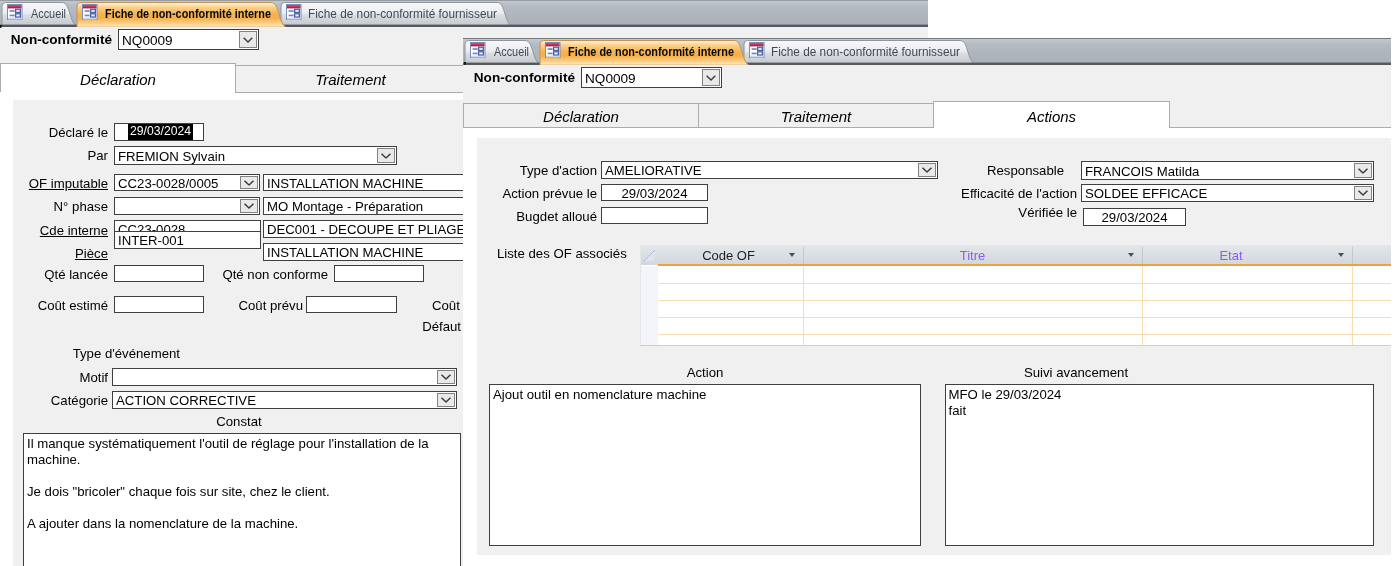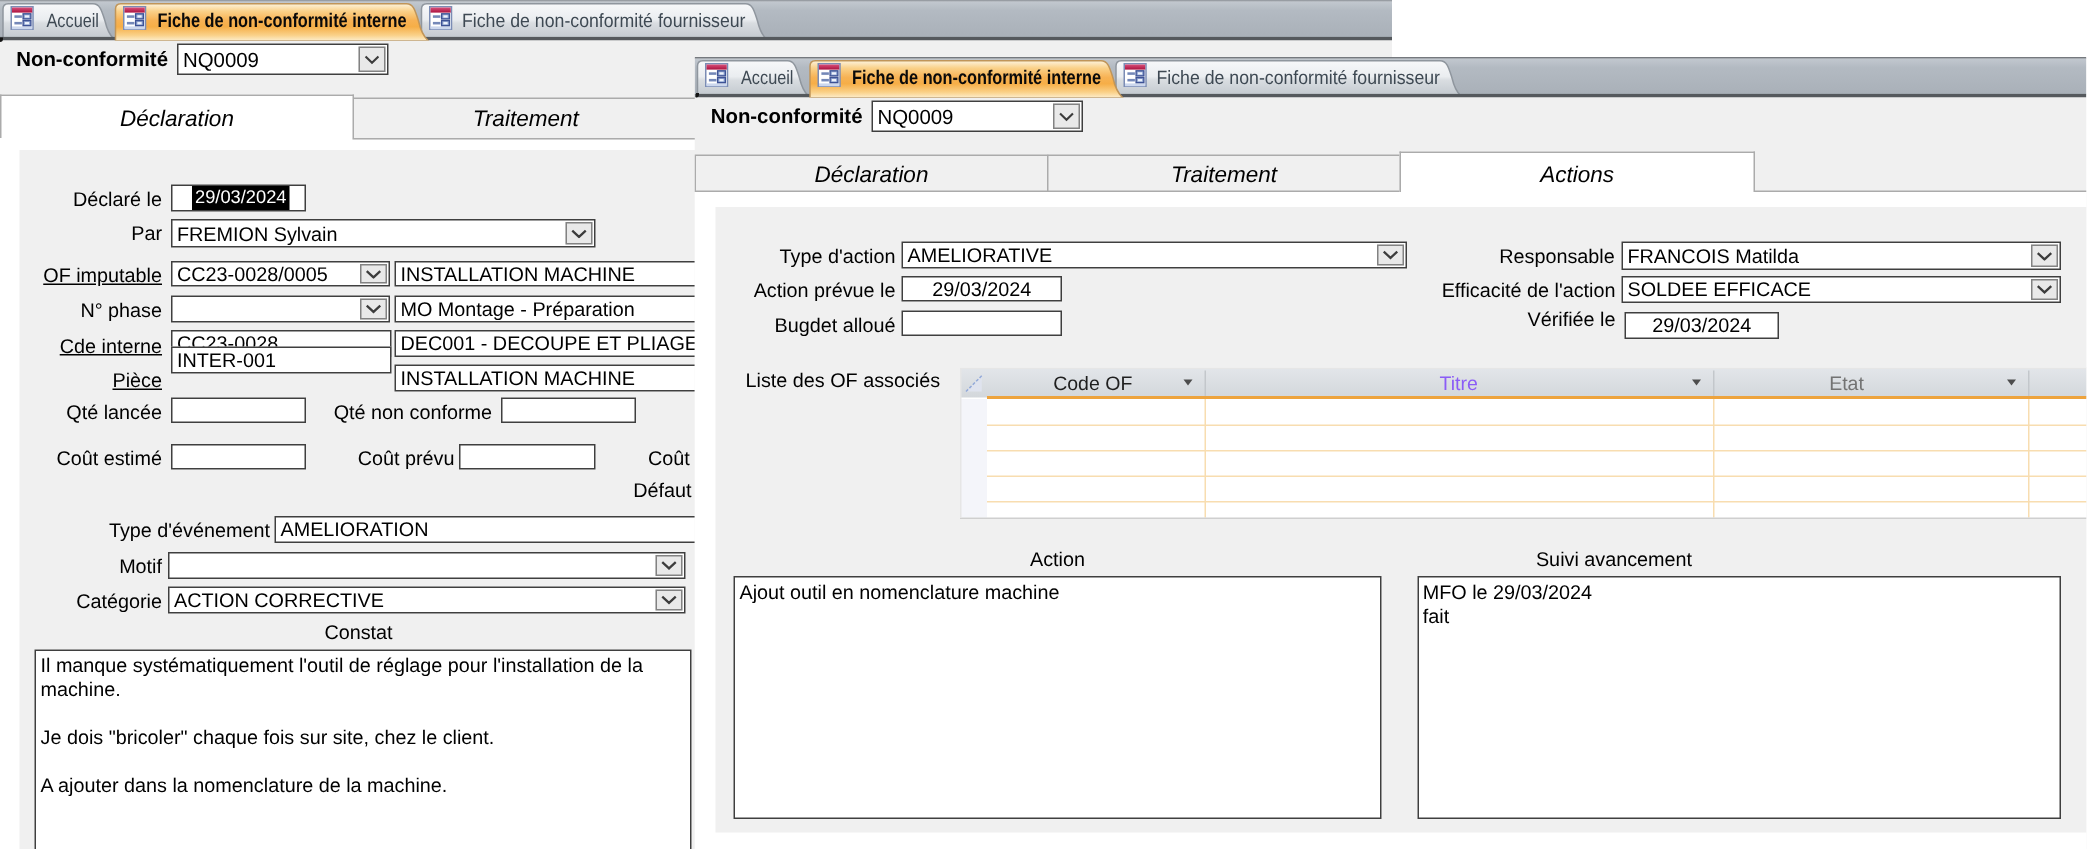--- a/index.html
+++ b/index.html
@@ -168,23 +168,20 @@
   <div class="box" style="left:114px;top:296px;width:88px;height:15px;">
       <span class="txr">0.00</span>
     </div>
   <div class="lbl r" style="left:195px;top:299px;width:108px;">Coût prévu</div>
   <div class="box" style="left:306px;top:296px;width:89px;height:15px;">
       <span class="txr">0.00</span>
     </div>
   <div class="lbl" style="left:432px;top:299px;width:70px;">Coût réel</div>
   <div class="lbl r" style="left:361px;top:320px;width:100px;">Défaut</div>
   <div class="lbl r" style="left:0px;top:347px;width:180px;">Type d'événement</div>
-  <div class="box" style="left:183px;top:344px;width:320px;height:16px;">
-      <span class="tx">AMELIORATION</span>
-    </div>
   <div class="lbl r" style="left:0px;top:371px;width:108px;">Motif</div>
   <div class="box" style="left:112px;top:368px;width:343px;height:16px;">
     <span class="dd">
         <svg width="11" height="6.5" viewBox="0 0 11 6.5">
           <path d="M1 1 L5.5 5.2 L10 1" stroke="#3c3c3c" stroke-width="1.5" fill="none"></path>
         </svg>
       </span>
   </div>
   <div class="lbl r" style="left:0px;top:394px;width:108px;">Catégorie</div>
   <div class="box" style="left:112px;top:391px;width:343px;height:16px;">
@@ -297,21 +294,21 @@
   </div>
   <div class="lbl r" style="left:0px;top:149px;width:134px;">Action prévue le</div>
   <div class="box" style="left:138px;top:146px;width:105px;height:15px;">
       <span class="txc">29/03/2024</span>
     </div>
   <div class="lbl r" style="left:0px;top:172px;width:134px;">Bugdet alloué</div>
   <div class="box" style="left:138px;top:169px;width:105px;height:15px;">
       <span class="txr">0.00</span>
     </div>
 
-  <div class="lbl r" style="left:508px;top:126px;width:134px;text-align:center;">Responsable</div>
+  <div class="lbl r" style="left:467px;top:126px;width:134px;">Responsable</div>
   <div class="box" style="left:618px;top:123px;width:291px;height:17px;">
     <span class="tx">FRANCOIS Matilda</span>
     <span class="dd">
         <svg width="11" height="6.5" viewBox="0 0 11 6.5">
           <path d="M1 1 L5.5 5.2 L10 1" stroke="#3c3c3c" stroke-width="1.5" fill="none"></path>
         </svg>
       </span>
   </div>
   <div class="lbl r" style="left:480px;top:149px;width:134px;">Efficacité de l'action</div>
   <div class="box" style="left:618px;top:146px;width:291px;height:16px;">
@@ -332,21 +329,21 @@
   <div class="abs" id="datasheet" style="left:176.5px;top:206.5px;width:751.5px;height:101px;background:#fff;">
       <div style="position:absolute;left:0;top:0;right:0;height:1px;background:#e6e6e6;"></div>
 <div style="position:absolute;left:0.5px;top:1px;width:751px;height:19px;background:linear-gradient(#e2e5e9,#d3d7db);"></div>
 <div style="position:absolute;left:163.5px;top:2px;width:1px;height:17px;background:#c3c7cb;"></div>
 <div style="position:absolute;left:502.5px;top:2px;width:1px;height:17px;background:#c3c7cb;"></div>
 <div style="position:absolute;left:712.5px;top:2px;width:1px;height:17px;background:#c3c7cb;"></div>
 <div style="position:absolute;left:18.5px;top:3.5px;width:141px;text-align:center;font-size:13px;color:#1f1f1f;">Code OF</div>
 <div style="position:absolute;left:149.5px;top:8px;width:0;height:0;border-left:3.5px solid transparent;border-right:3.5px solid transparent;border-top:4.5px solid #4d4d4d;"></div>
 <div style="position:absolute;left:163.5px;top:3.5px;width:339.0px;text-align:center;font-size:13px;color:#8b5cf6;">Titre</div>
 <div style="position:absolute;left:488.5px;top:8px;width:0;height:0;border-left:3.5px solid transparent;border-right:3.5px solid transparent;border-top:4.5px solid #4d4d4d;"></div>
-<div style="position:absolute;left:502.5px;top:3.5px;width:178px;text-align:center;font-size:13px;color:#737373;">Etat</div>
+<div style="position:absolute;left:502.5px;top:3.5px;width:178px;text-align:center;font-size:13px;color:#8b5cf6;">Etat</div>
 <div style="position:absolute;left:698.5px;top:8px;width:0;height:0;border-left:3.5px solid transparent;border-right:3.5px solid transparent;border-top:4.5px solid #4d4d4d;"></div>
 <svg style="position:absolute;left:0.5px;top:1px;" width="18" height="19" viewBox="0 0 18 19">
         <path d="M4 15 L14.5 4.5 L14.5 15 Z" fill="#dfe3ee"></path>
         <path d="M4 15 L14.5 4.5" stroke="#93a9d8" stroke-width="1" stroke-dasharray="2 1.2" fill="none"></path>
       </svg>
 <div style="position:absolute;left:18.5px;top:19.5px;right:0;height:1.6px;background:#eda33d;"></div>
 <div style="position:absolute;left:0.5px;top:21px;width:18px;height:79px;background:#f4f5fa;"></div>
 <div style="position:absolute;left:18.5px;top:38px;right:0;height:1px;background:#f8ddb0;"></div>
 <div style="position:absolute;left:18.5px;top:55px;right:0;height:1px;background:#f8ddb0;"></div>
 <div style="position:absolute;left:18.5px;top:72px;right:0;height:1px;background:#f8ddb0;"></div>

